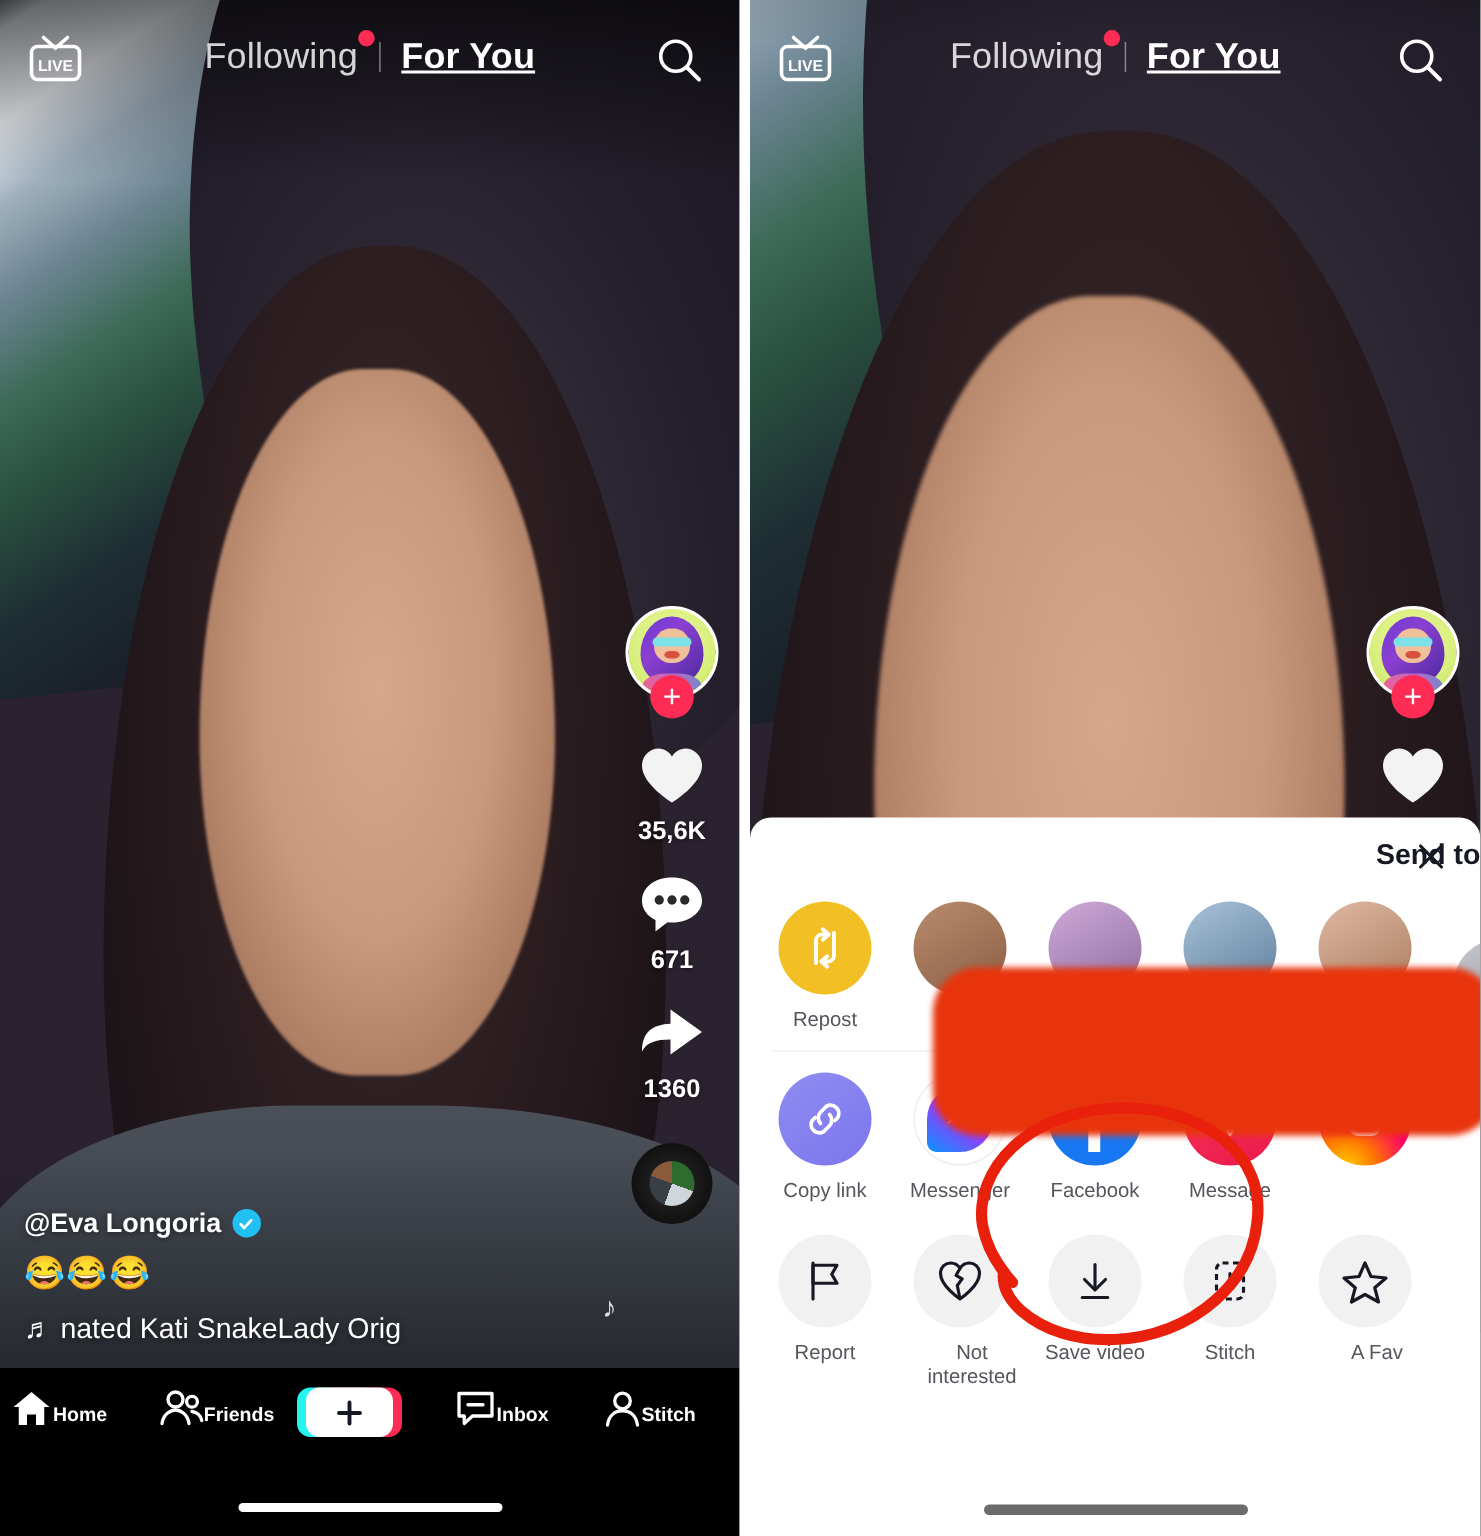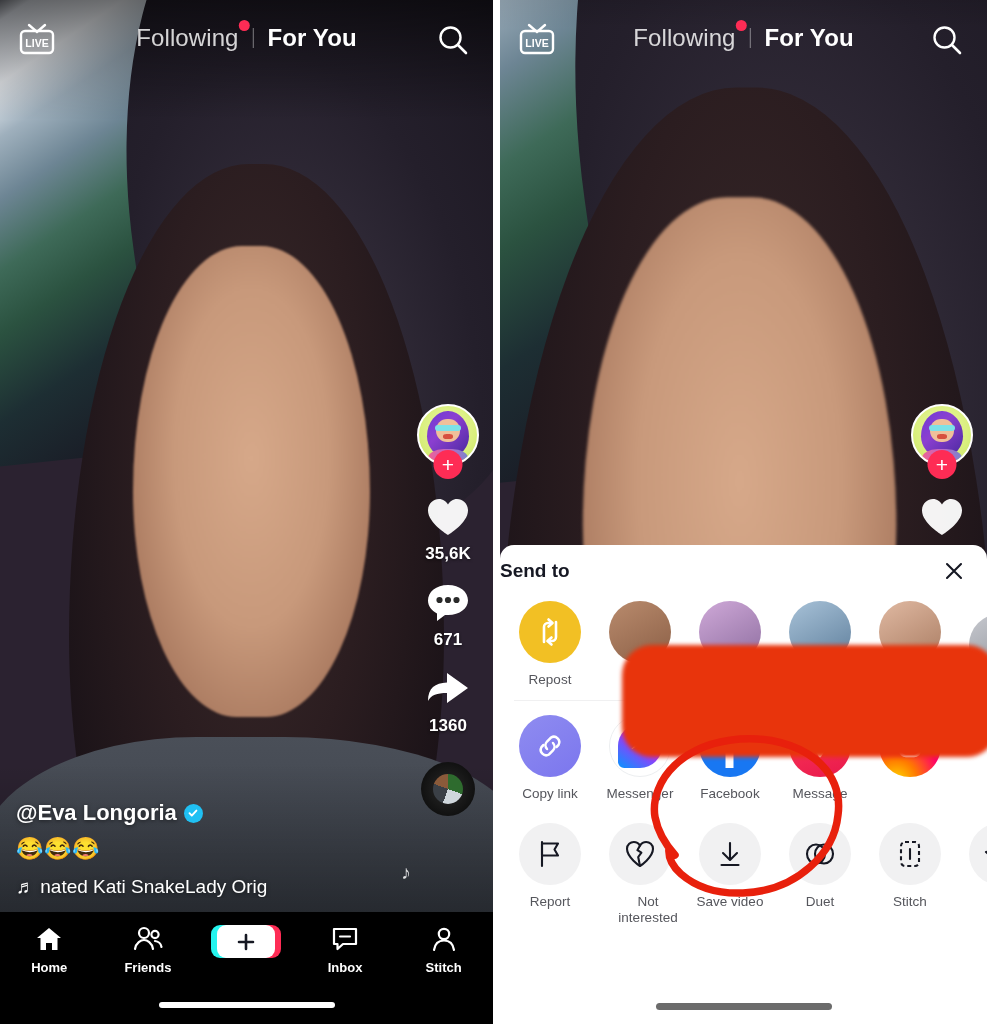--- a/index.html
+++ b/index.html
@@ -70,21 +70,21 @@
   .live-btn { position:absolute; left: 18px; top: 22px; width: 38px; height: 34px; }
   .tabs {
     position: absolute; left: 50%; top: 24px; transform: translateX(-50%);
     display: flex; align-items: center; gap: 0px; white-space: nowrap;
   }
   .tab {
     font-size: 24px; letter-spacing: .1px;
     padding: 0 14px; position: relative;
   }
   .tab.inactive { color: rgba(255,255,255,.82); font-weight: 400; }
-  .tab.active   { color: #ffffff; font-weight: 700; }
+  .tab.active   { color: #ffffff; font-weight: 700; text-decoration: underline; }
   .tab-dot {
     position: absolute; right: 3px; top: -4px; width: 11px; height: 11px;
     background: #FE2C55; border-radius: 50%;
   }
   .tab-sep { width:1px; height:20px; background: rgba(255,255,255,.45); }
   .search-btn { position: absolute; right: 22px; top: 22px; width: 36px; height: 36px; }
 
   
   .rail {
     position: absolute; right: 14px; z-index: 6;
@@ -144,42 +144,42 @@
     width: 30px; height: 30px; border-radius: 50%;
     background: conic-gradient(#2e6b2e 0deg 110deg, #cfd6dc 110deg 200deg, #3a3f46 200deg 290deg, #8a5a3a 290deg 360deg);
   }
   .note-float { position:absolute; right: 82px; bottom: 0px; color: rgba(255,255,255,.85); font-size: 19px; }
 
   
   .caption {
     position: absolute; left: 16px; bottom: 126px; z-index: 6; max-width: 400px;
   }
   .cap-user {
-    color:#fff; font-size: 22px; font-weight: 700; display:flex; align-items:center; gap:7px;
+    color:#fff; font-size: 18px; font-weight: 700; display:flex; align-items:center; gap:7px;
     text-shadow: 0 1px 4px rgba(0,0,0,.55);
   }
   .verified {
     width: 19px; height: 19px; border-radius:50%; background:#20C0F3;
     display:flex; align-items:center; justify-content:center;
   }
   .cap-text { color:#fff; font-size: 22px; margin-top: 10px; letter-spacing:1px; }
   .cap-music {
     display:flex; align-items:center; gap: 8px; margin-top: 14px;
     color:#fff; font-size: 19px; text-shadow: 0 1px 4px rgba(0,0,0,.55);
     white-space: nowrap; overflow: hidden; width: 330px;
   }
 
   
   .bottomnav {
     position: absolute; left:0; right:0; bottom:0; height: 112px;
     background: #000; z-index: 7;
     display: flex; align-items: flex-start; justify-content: space-around;
     padding-top: 12px;
   }
-  .nav-item { display:flex; flex-direction:column; align-items:center; width: 84px; }
+  .nav-item { display:flex; flex-direction:row; align-items:center; width: 84px; }
   .nav-ico { height: 30px; display:flex; align-items:center; justify-content:center; }
   .nav-lbl { color:#fff; font-size: 13px; font-weight:700; margin-top: 6px; }
   .create-btn {
     width: 58px; height: 33px; border-radius: 9px; position: relative;
     background: #fff; margin-top: 1px;
     display:flex; align-items:center; justify-content:center;
   }
   .create-btn::before, .create-btn::after {
     content:''; position:absolute; top:0; width: 54px; height: 33px; border-radius: 9px; z-index:-1;
   }
@@ -192,30 +192,30 @@
   }
 
   
   .sheet {
     position: absolute; left: 0; right: 0; bottom: 0; top: 545px;
     background: #fff; border-radius: 14px 14px 0 0; z-index: 10;
     overflow: hidden;
   }
   .sheet-head {
     position: relative; height: 52px;
-    display:flex; align-items:center; justify-content:flex-start;
+    display:flex; align-items:center; justify-content:flex-end;
   }
   .sheet-title { font-size: 19px; font-weight: 700; color: #161823; }
   .sheet-close {
     position:absolute; right: 20px; top: 50%; transform: translateY(-50%);
     width: 26px; height: 26px; display:flex; align-items:center; justify-content:center;
     color:#161823;
   }
   .contacts-row {
-    display: flex; align-items: center; padding: 4px 14px 10px 14px;
+    display: flex; align-items: flex-end; padding: 4px 14px 10px 14px;
     gap: 18px; position: relative;
   }
   .share-cell { width: 72px; display:flex; flex-direction:column; align-items:center; flex: 0 0 auto; }
   .cell-circ {
     width: 62px; height: 62px; border-radius: 50%;
     display:flex; align-items:center; justify-content:center; overflow:hidden;
   }
   .cell-lbl {
     margin-top: 9px; font-size: 13.5px; color: #55565c; text-align:center;
     line-height: 1.22; white-space: nowrap;
@@ -614,30 +614,20 @@
           <div class="cell-circ grey-circ">
             <svg width="34" height="34" viewBox="0 0 34 34">
               <path d="M17 6 L17 22" stroke="#161823" stroke-width="2.1" stroke-linecap="round"></path>
               <path d="M10 16 L17 23 L24 16" stroke="#161823" stroke-width="2.1" fill="none" stroke-linecap="round" stroke-linejoin="round"></path>
               <line x1="8.5" y1="28" x2="25.5" y2="28" stroke="#161823" stroke-width="2.1" stroke-linecap="round"></line>
             </svg>
           </div>
           <div class="cell-lbl">Save video</div>
         </div>
 
-        <div class="share-cell">
-          <div class="cell-circ grey-circ">
-            <svg width="38" height="30" viewBox="0 0 38 30">
-              <ellipse cx="15" cy="15" rx="9" ry="9.5" stroke="#161823" stroke-width="2.1" fill="none"></ellipse>
-              <ellipse cx="23" cy="15" rx="9" ry="9.5" stroke="#161823" stroke-width="2.1" fill="none"></ellipse>
-              <circle cx="23" cy="15" r="1.8" fill="#161823"></circle>
-            </svg>
-          </div>
-          <div class="cell-lbl">Duet</div>
-        </div>
 
         <div class="share-cell">
           <div class="cell-circ grey-circ">
             <svg width="32" height="34" viewBox="0 0 32 34">
               <rect x="7" y="5" width="18" height="24" rx="4" stroke="#161823" stroke-width="2.1" fill="none" stroke-dasharray="4 3"></rect>
               <line x1="16" y1="12" x2="16" y2="22" stroke="#161823" stroke-width="2.1" stroke-linecap="round"></line>
             </svg>
           </div>
           <div class="cell-lbl">Stitch</div>
         </div>

